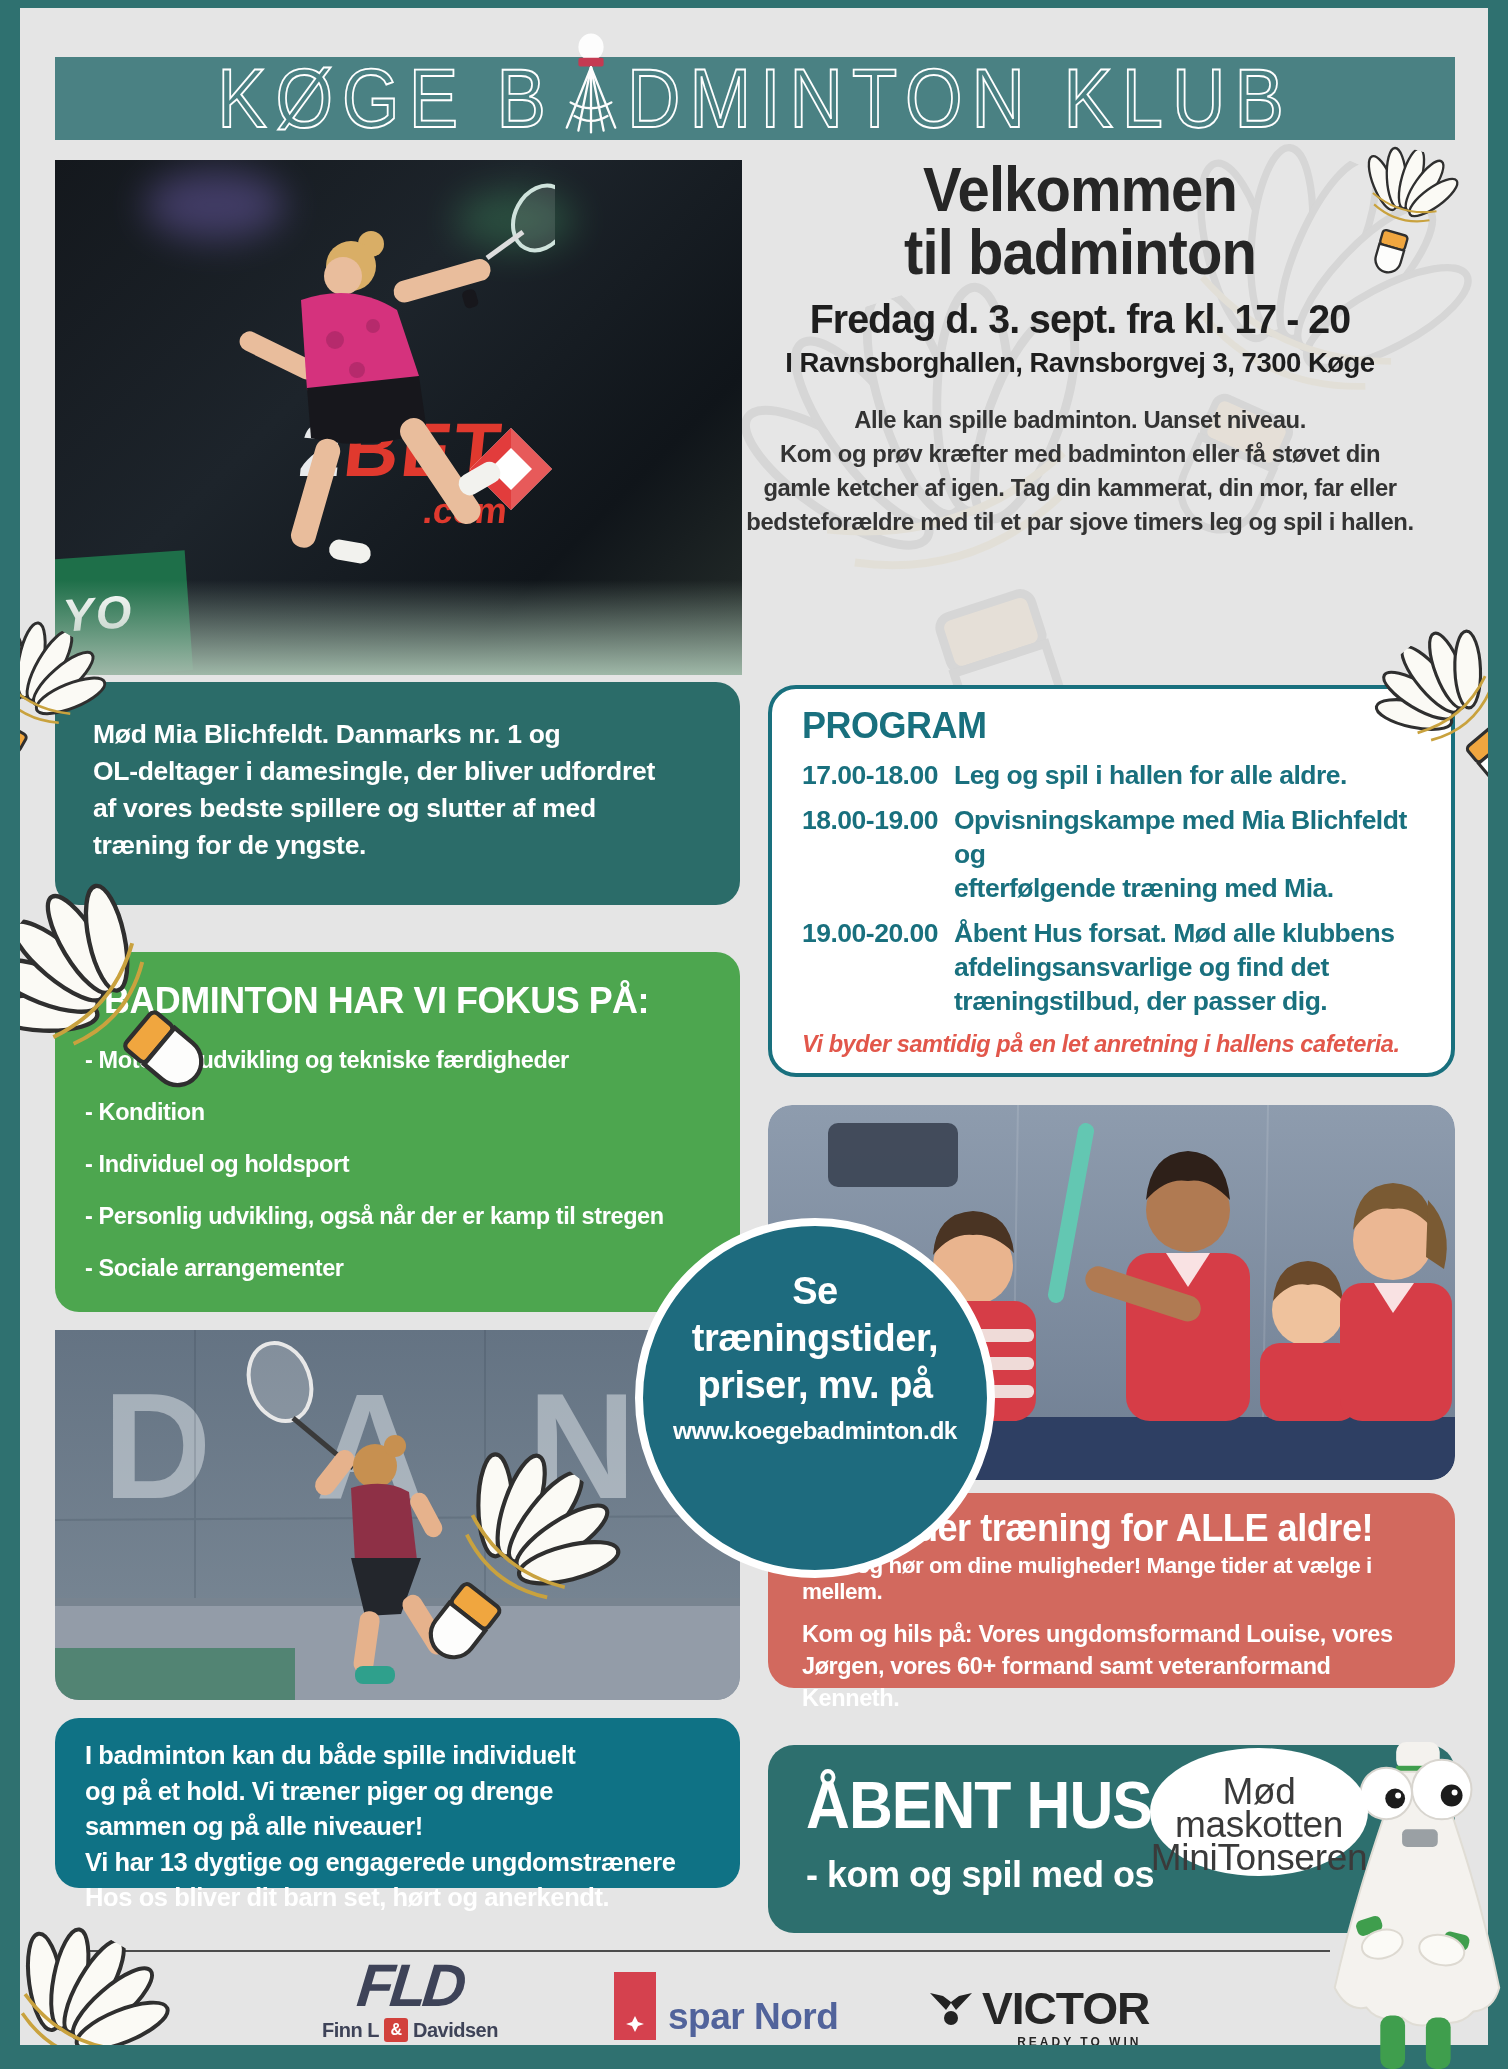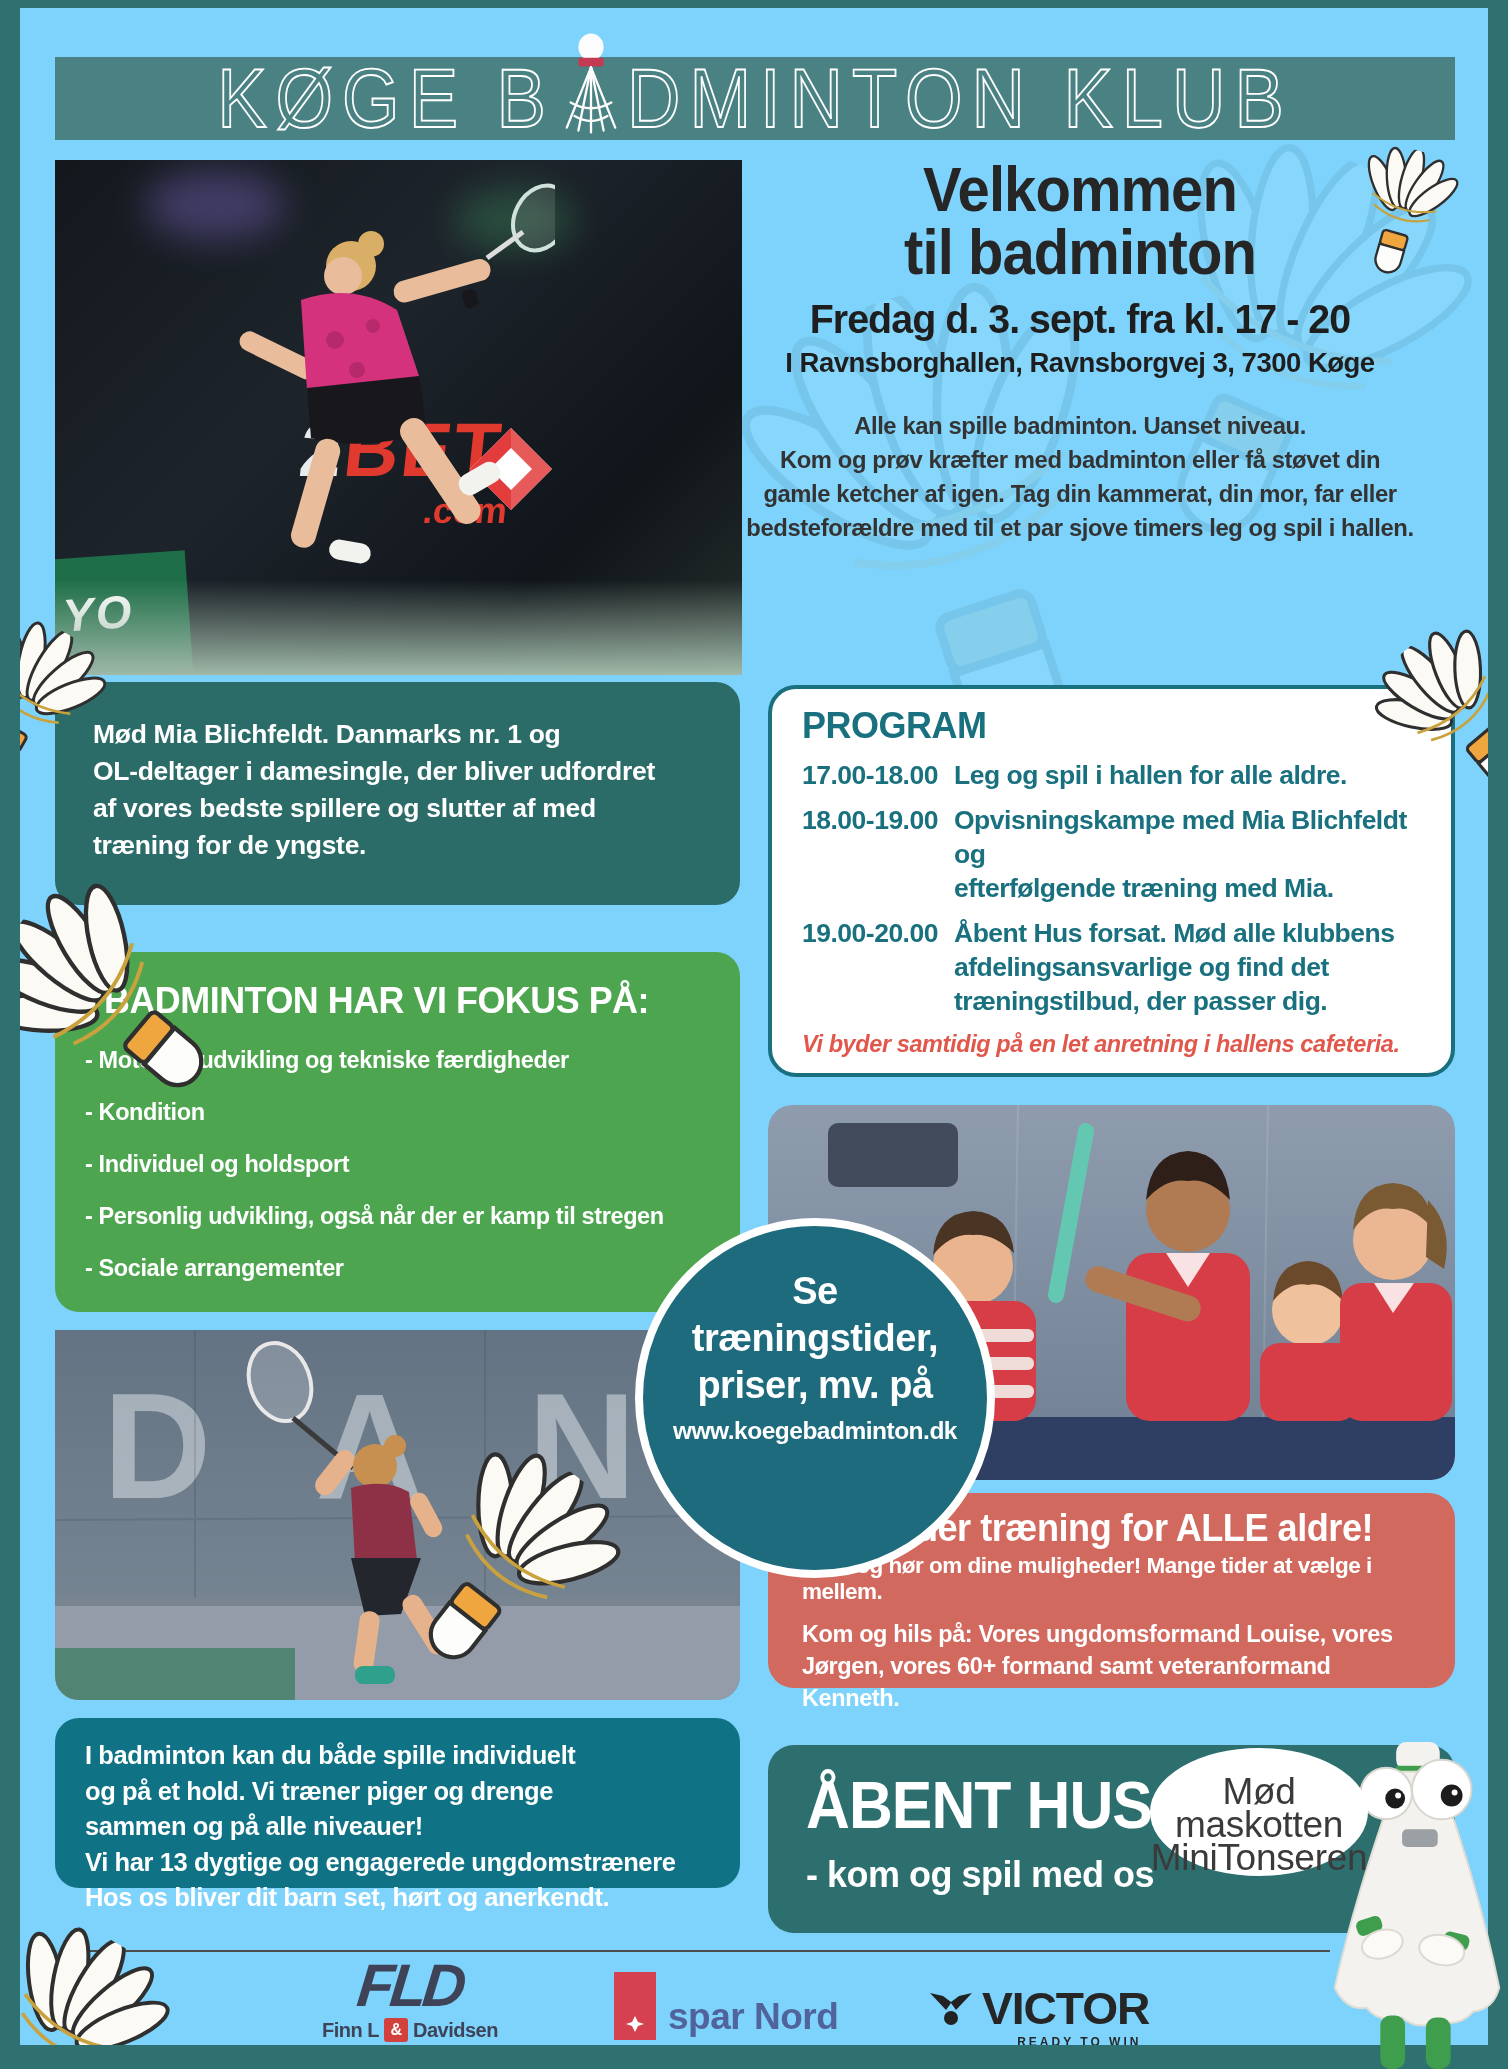--- a/index.html
+++ b/index.html
@@ -1,36 +1,36 @@
 <!DOCTYPE html>
 <html><head>
 <meta charset="utf-8">
 <style>
   *{margin:0;padding:0;box-sizing:border-box}
   body{font-family:"Liberation Sans",sans-serif;background:#ffffff}
-  #page{position:relative;width:1508px;height:2069px;background:#7dd3fc;overflow:hidden}
+  #page{position:relative;width:1508px;height:2069px;background:#e5e5e5;overflow:hidden}
   .abs{position:absolute}
   
   .frame{background:#2F7170;z-index:40}
   
   #banner{left:55px;top:57px;width:1400px;height:83px;background:#4A8183;z-index:5;
           display:flex;align-items:center;justify-content:center}
   .logo-text{color:#fff;font-size:74px;font-weight:400;letter-spacing:9px;line-height:1;
              transform:scaleY(1.12);white-space:nowrap}
   @supports (-webkit-text-stroke: 1px white){
     .logo-text{color:transparent;-webkit-text-stroke:1.7px #fff}
   }
   
   #hero{left:705px;top:158px;width:750px;text-align:center;z-index:6}
   .hero-title{font-size:63px;line-height:63px;font-weight:bold;color:#262626;letter-spacing:-1px;
               display:block;transform:scaleX(.92)}
   .hero-date{font-size:41px;font-weight:bold;color:#1e1e1e;margin-top:12px;letter-spacing:-1px;
              display:block;transform:scaleX(.96)}
   .hero-venue{font-size:27.5px;font-weight:bold;color:#1e1e1e;margin-top:4px;letter-spacing:-0.5px}
-  .hero-intro{margin-top:30px}
+  .hero-intro{margin-top:24px}
   .hero-intro div{font-size:23.8px;line-height:34px;font-weight:bold;color:#333;letter-spacing:-0.4px}
   
   #photo1{left:55px;top:160px;width:687px;height:515px;z-index:4;overflow:hidden;
           background:linear-gradient(135deg,#14181d 0%,#1d242b 40%,#10151a 75%,#262e2b 100%)}
   .blob{position:absolute;border-radius:50%;filter:blur(18px)}
   #yonex{position:absolute;left:-6px;top:395px;width:140px;height:120px;background:#1E6F49;
          transform:rotate(-4deg);color:#fff;font-weight:bold;font-style:italic;font-size:46px;
          padding:30px 0 0 14px;letter-spacing:2px}
   #betsign{position:absolute;left:245px;top:252px;transform:skewX(-6deg);font-weight:bold;
            font-size:76px;line-height:76px;letter-spacing:2px}

